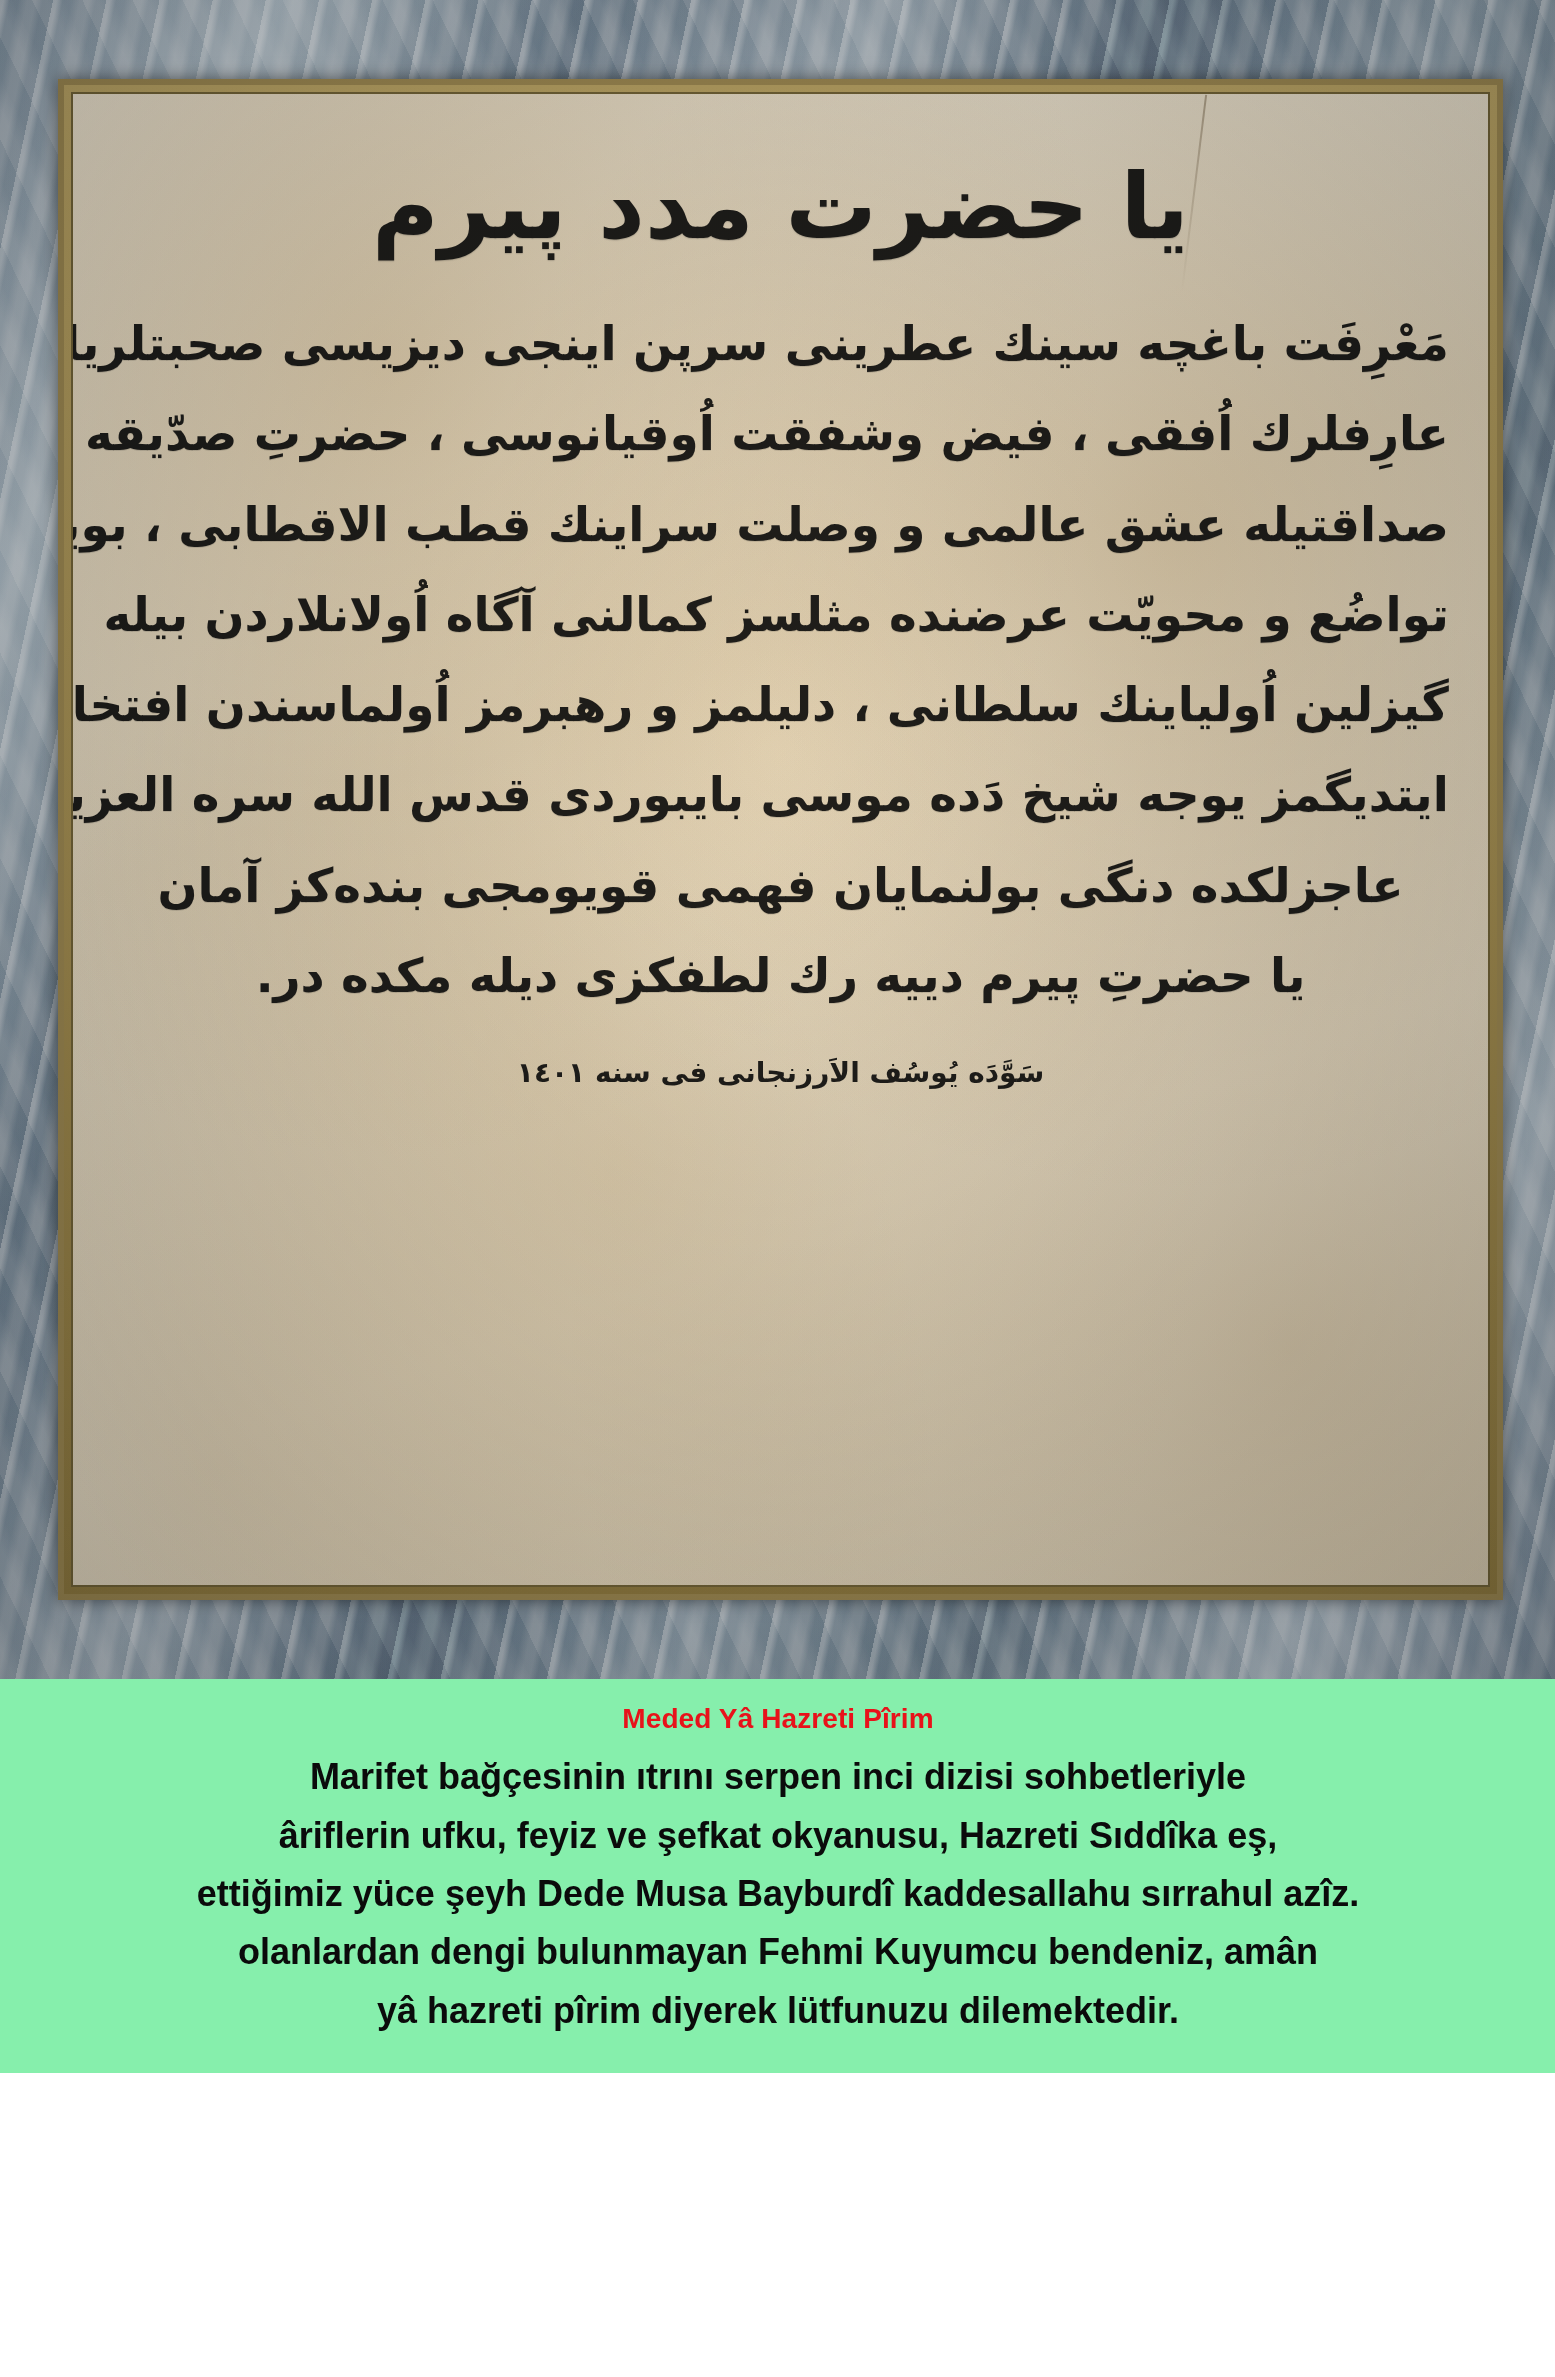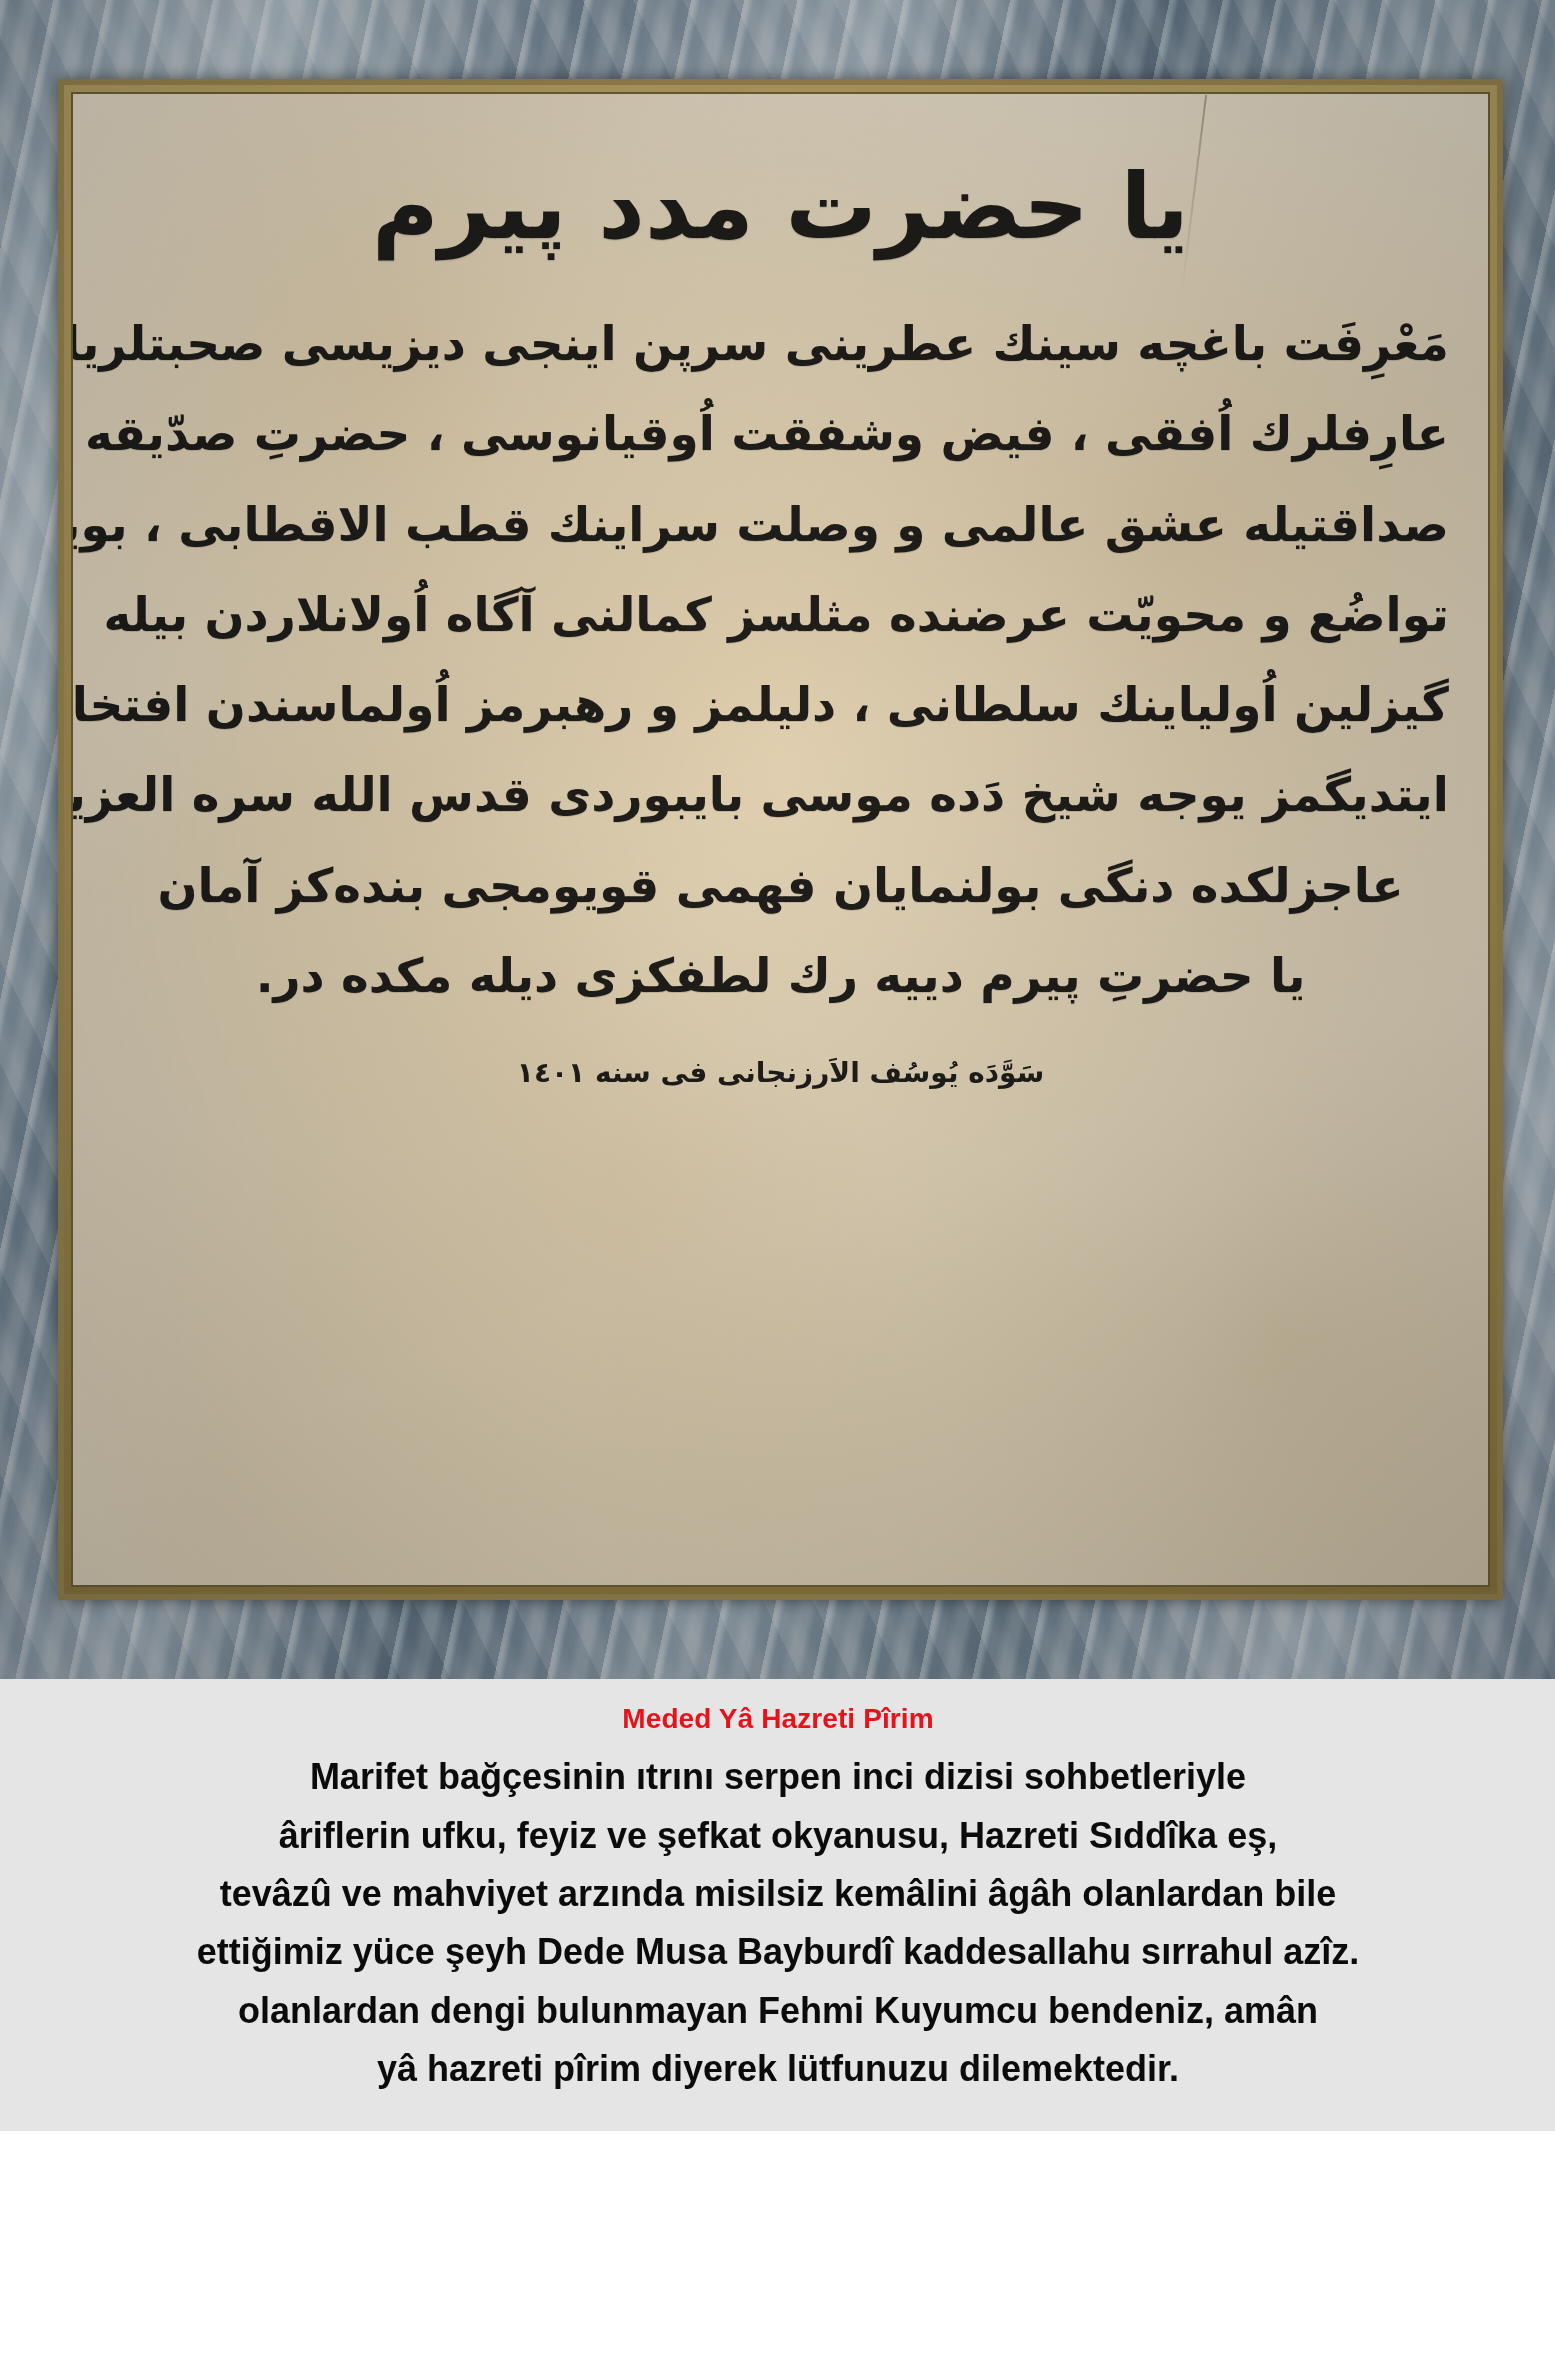--- a/index.html
+++ b/index.html
@@ -119,21 +119,21 @@
   .calli-sig {
     margin-top: 31px;
     font-size: 28px;
     line-height: 1.5;
     font-weight: 600;
   }
 
   
   .translation {
     width: 1556px;
-    background: #e5e5e5;
+    background: #86efac;
     padding: 24px 36px 33px 36px;
     text-align: center;
   }
   .tr-title {
     color: #e8121a;
     font-size: 28px;
     font-weight: 700;
     margin-bottom: 13.3px;
     letter-spacing: 0.1px;
   }
@@ -175,19 +175,18 @@
       </div>
     </div>
   </div>
 </div>
 
 <div class="translation">
   <div class="tr-title">Meded Yâ Hazreti Pîrim</div>
 
   <div class="tr-line">Marifet bağçesinin ıtrını serpen inci dizisi sohbetleriyle</div>
   <div class="tr-line">âriflerin ufku, feyiz ve şefkat okyanusu, Hazreti Sıddîka eş,</div>
-  <div class="tr-line">tevâzû ve mahviyet arzında misilsiz kemâlini âgâh olanlardan bile</div>
   <div class="tr-line">ettiğimiz  yüce şeyh Dede Musa Bayburdî kaddesallahu sırrahul azîz.</div>
   <div class="tr-line">olanlardan dengi bulunmayan Fehmi Kuyumcu bendeniz, amân</div>
   <div class="tr-line">yâ hazreti pîrim diyerek lütfunuzu dilemektedir.</div>
 
 </div>
 
 
 </body></html>

